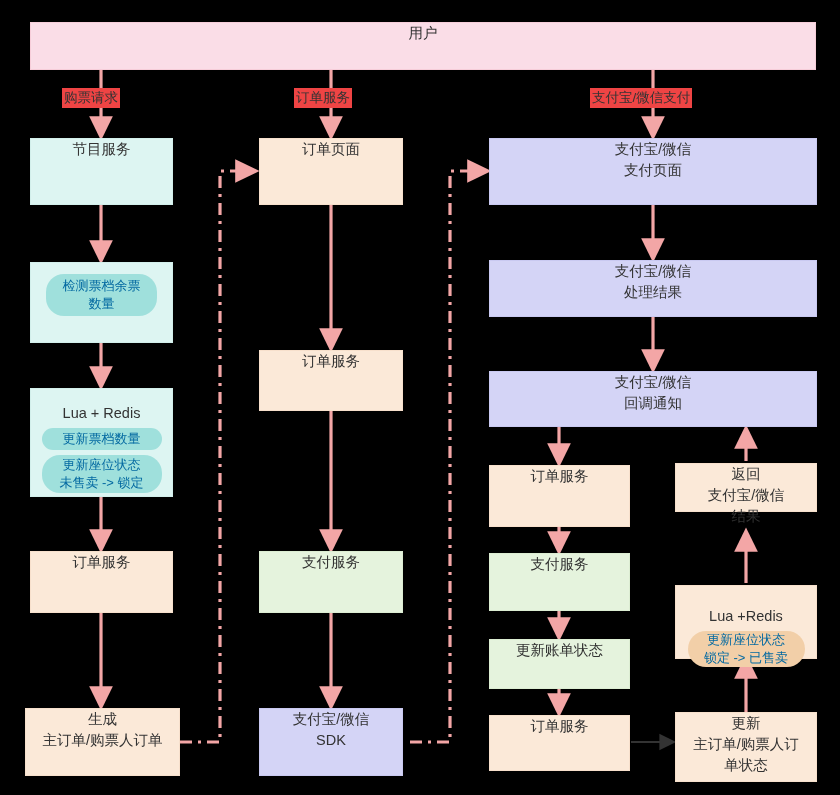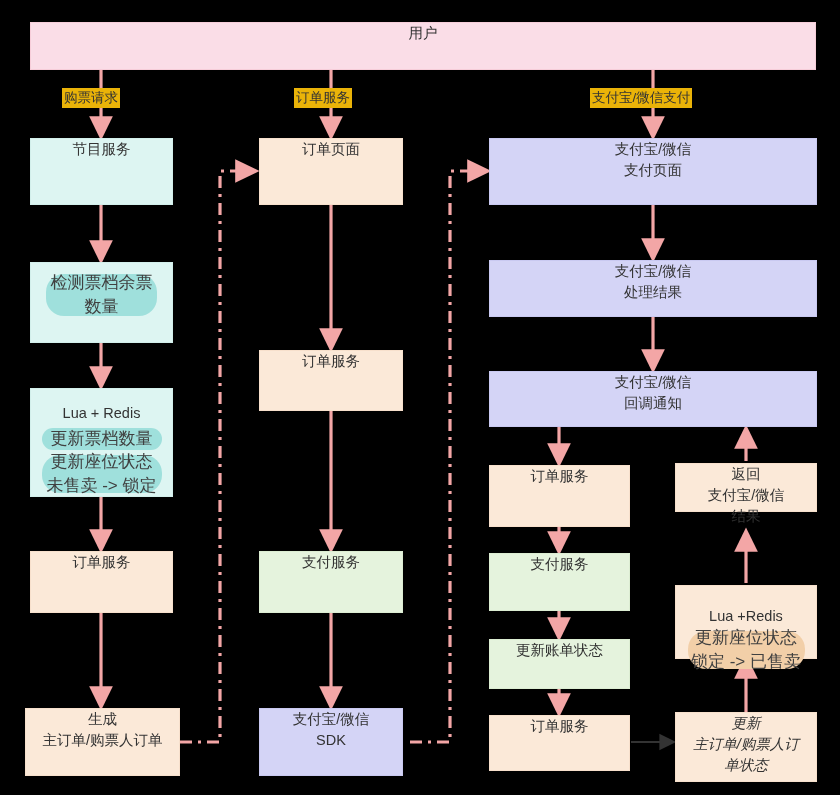--- a/index.html
+++ b/index.html
@@ -47,32 +47,32 @@
   .fill-green  { background:#e5f3dd; border-color:#dcedd2;}
 
   
   .subbox{
     box-sizing:border-box;
     display:flex;
     align-items:center;
     justify-content:center;
     text-align:center;
     white-space:pre-line;
-    font-size:17px;
+    font-size:13px;
     line-height:1.4;
-    color:#404040;
+    color:#0369a1;
     border-radius:18px;
   }
   .sub-teal  { background:#9fe0dc; }
   .sub-orange{ background:#f2cfa8; }
 
   
   .edge-label{
     position:absolute;
-    background:#eab308;
+    background:#ef4444;
     color:#333333;
     font-size:13.5px;
     line-height:1.3;
     padding:1px 2px;
     white-space:nowrap;
     box-sizing:border-box;
   }
 </style>
 </head>
 <body>
@@ -213,21 +213,21 @@
 结果</span>
   </div>
 
   <div class="node fill-peach" style="left:675px; top:585px; width:142px; height:74px;
               justify-content:flex-start; padding-top:20px;">
     <span class="title">Lua +Redis</span>
     <div class="subbox sub-orange" style="width:117px; height:38px; margin-top:4px;">更新座位状态
 锁定 -&gt; 已售卖</div>
   </div>
 
-  <div class="node fill-peach" style="left:675px; top:712px; width:142px; height:70px;font-style:italic;">
+  <div class="node fill-peach" style="left:675px; top:712px; width:142px; height:70px;">
     <span class="title">更新
 主订单/购票人订
 单状态</span>
   </div>
 
   <div class="edge-label" style="left:62px; top:88px;">购票请求</div>
 
   <div class="edge-label" style="left:294px; top:88px;">订单服务</div>
 
   <div class="edge-label" style="left:590px; top:88px;">支付宝/微信支付</div>

